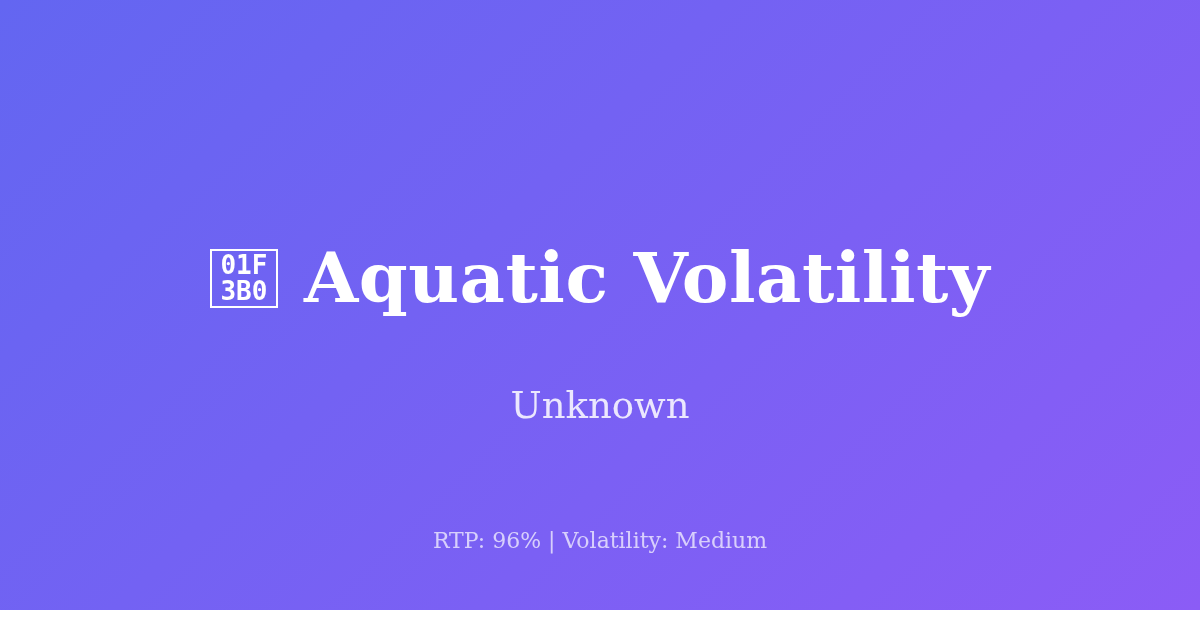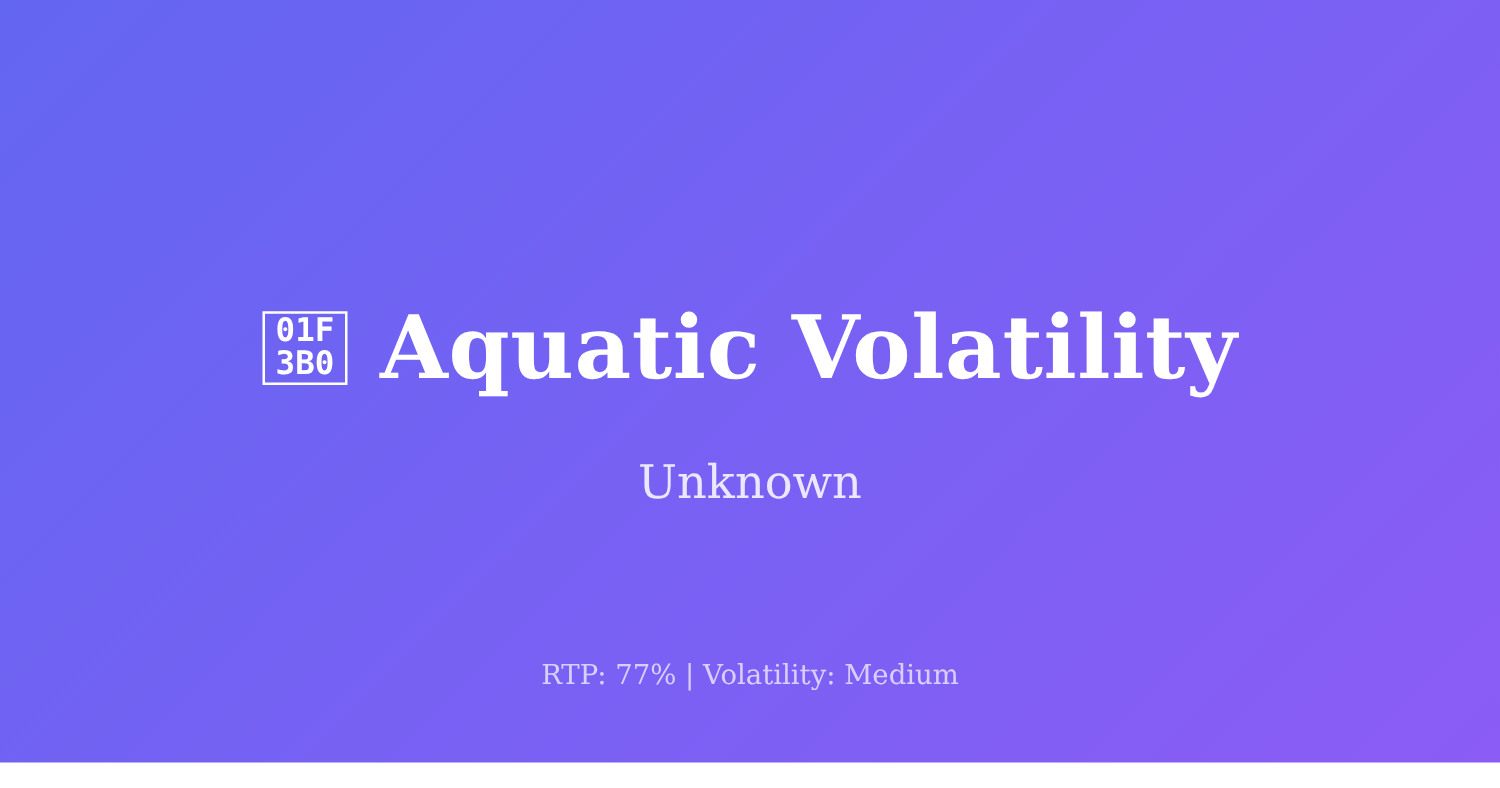--- a/index.html
+++ b/index.html
@@ -71,21 +71,21 @@
     font-weight: 700;
     color: #ffffff;
     line-height: 1;
     white-space: nowrap;
     letter-spacing: 0.5px;
   }
 
   
   .game-subtitle {
     position: absolute;
-    top: 365px;
+    top: 385px;
     left: 0;
     right: 0;
     text-align: center;
     font-family: "DejaVu Serif", "Liberation Serif", serif;
     font-size: 37px;
     font-weight: 400;
     color: rgba(255, 255, 255, 0.85);
     line-height: 1.15;
     white-space: nowrap;
   }
@@ -116,15 +116,15 @@
       <span class="tofu-row">01F</span>
       <span class="tofu-row">3B0</span>
     </span>
 
     <h1 class="game-title">Aquatic Volatility</h1>
 
   </div>
 
   <div class="game-subtitle">Unknown</div>
 
-  <div class="game-stats">RTP: 77% | Volatility: Medium</div>
+  <div class="game-stats">RTP: 96% | Volatility: Medium</div>
 
 </div>
 
 </body></html>

